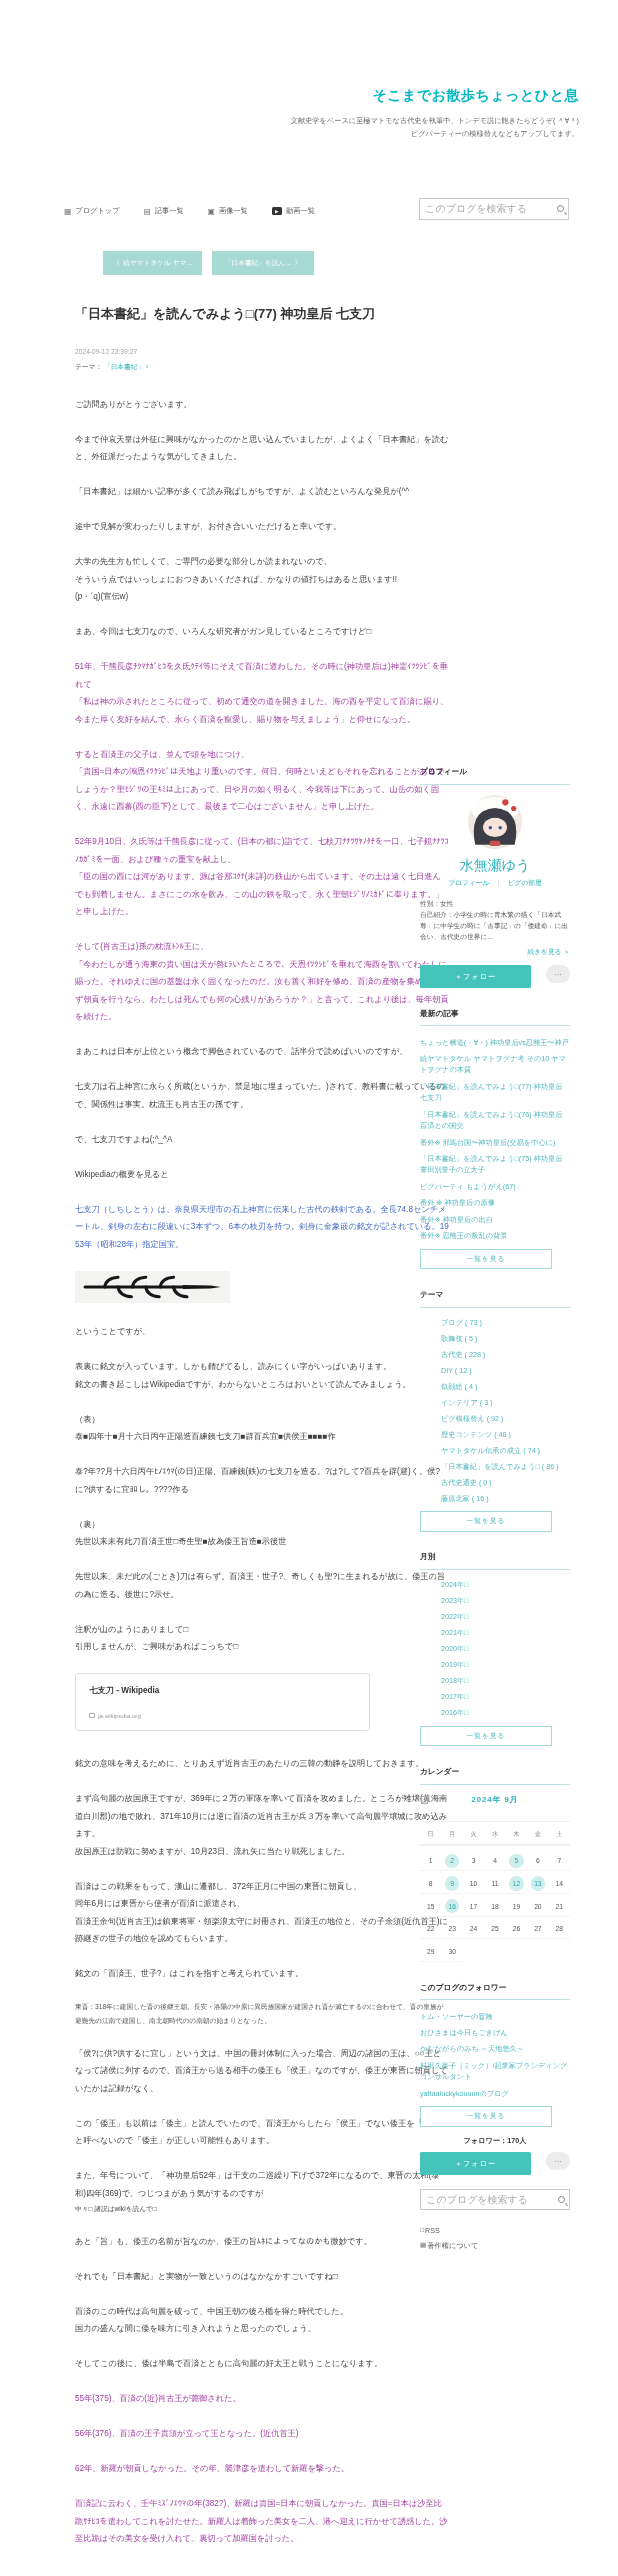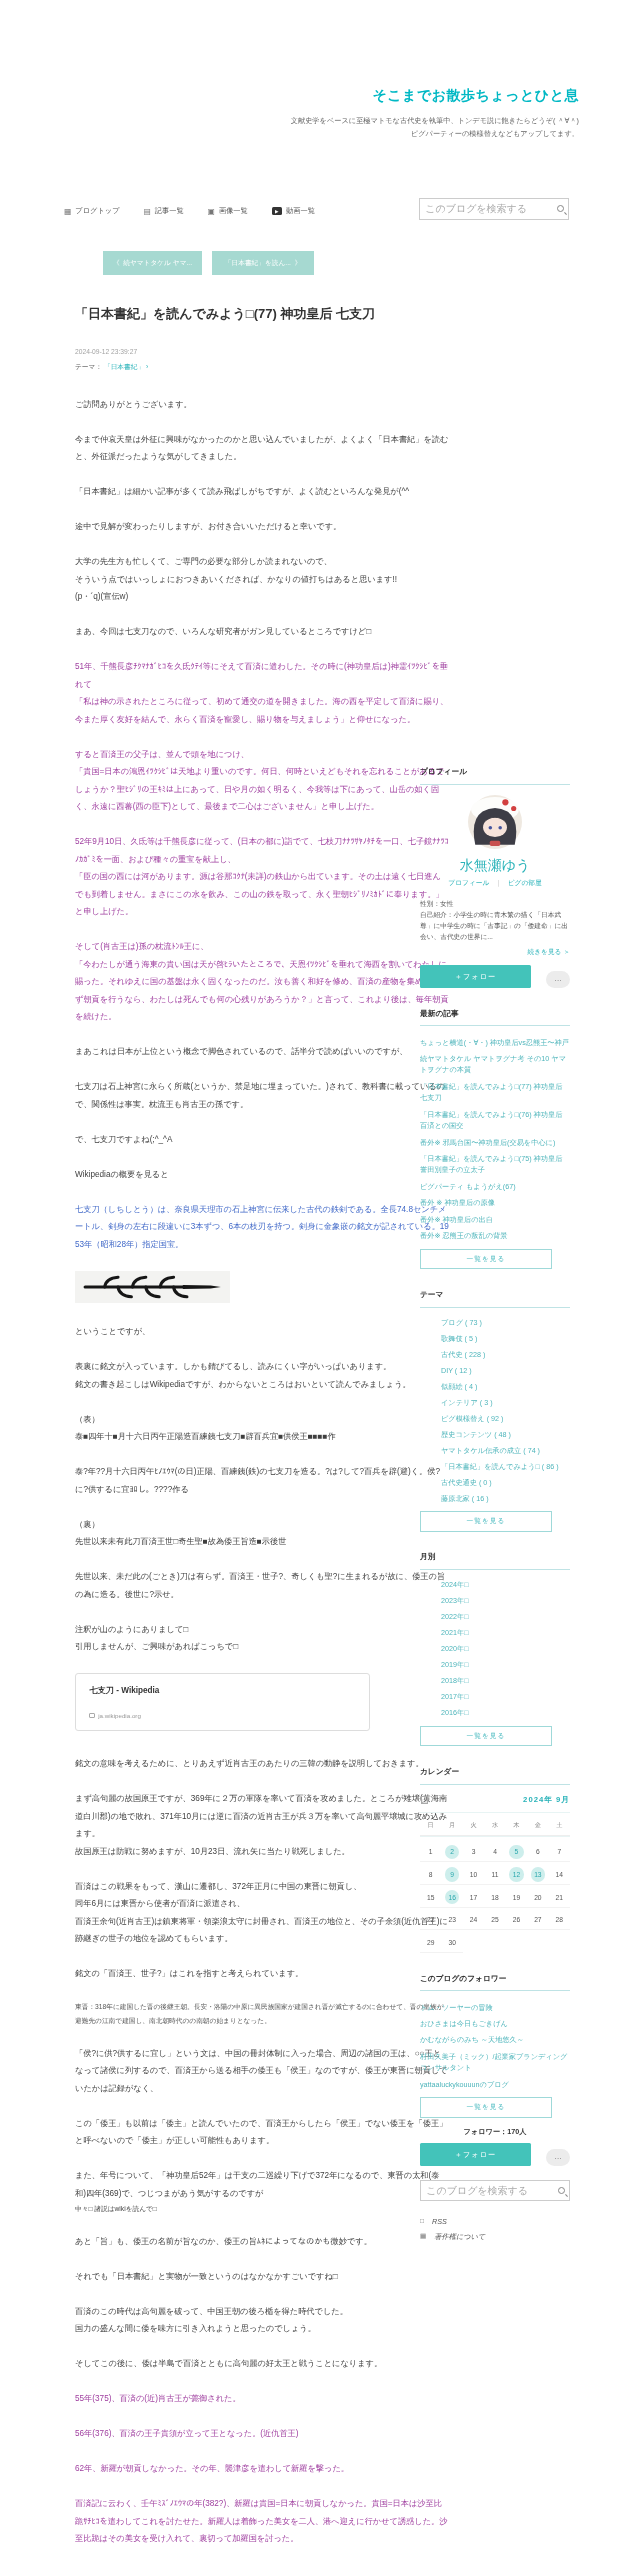--- a/index.html
+++ b/index.html
@@ -50,40 +50,40 @@
   .sidebar { position:absolute; left:420px; top:767px; width:150px; z-index:1; }
   .sb-head { font-size:7.7px; font-weight:bold; color:#333; padding-bottom:6.7px; border-bottom:0.5px solid #bfe3e5; margin-bottom:10.3px; }
   .sb-sec { margin-bottom:20.6px; }
   .avatar-wrap { text-align:center; }
   .profile-name { text-align:center; color:#2ab3b9; font-size:14px; margin:6.2px 0 4.1px; cursor:pointer; }
   .profile-links { text-align:center; font-size:6.7px; margin-bottom:9.3px; }
   .profile-links .pl { color:#2ab3b9; cursor:pointer; }
   .profile-links .sep { color:#bbb; margin:0 4.1px; }
   .profile-meta { font-size:6.7px; color:#555; line-height:11.3px; }
   .more-link { text-align:right; color:#2ab3b9; font-size:6.7px; margin:5.2px 0 8.2px; cursor:pointer; }
-  .follow-row { display:flex; align-items:flex-end; gap:15px; }
+  .follow-row { display:flex; align-items:flex-start; gap:15px; }
   .btn-follow { width:118px; height:23px; background:#43c3ba; color:#fff; font-size:7.2px; display:flex; align-items:center; justify-content:center; border-radius:1.5px; letter-spacing:1px; cursor:pointer; }
   .btn-dots { width:24px; height:17.5px; background:#ececec; border-radius:8.8px; color:#666; text-align:center; line-height:16.5px; font-size:7.7px; cursor:pointer; flex:none; }
   .sb-list .it { display:block; color:#4eb5bb; font-size:7.2px; line-height:11.3px; margin-bottom:5.2px; cursor:pointer; }
   .sb-list.tight .it { line-height:10.3px; margin-bottom:5.7px;margin-left:21px; }
   .btn-outline { width:132px; height:20.6px; border:0.5px solid #9fd9d9; background:#fff; color:#45b8be; font-size:6.7px; display:flex; align-items:center; justify-content:center; margin-top:7.2px; letter-spacing:1px; cursor:pointer; }
 
-  .cal-title-row { display:flex; align-items:center; justify-content:flex-end; gap:5.2px; margin-bottom:7px; position:relative; }
+  .cal-title-row { display:flex; align-items:center; justify-content:center; gap:5.2px; margin-bottom:16px; position:relative; }
   .cal-nav { position:absolute; left:1px; top:1px; font-size:6.2px; color:#999; border:0.5px solid #aaa; width:7.2px; height:8.2px; line-height:7.2px; text-align:center; cursor:pointer; }
   .cal-title { color:#2ab3b9; font-weight:bold; font-size:7.7px; letter-spacing:1px; }
   .cal-grid { display:grid; grid-template-columns:repeat(7,1fr); row-gap:3.1px; border-top:0.5px solid #e8f4f4; padding-top:5.2px; }
   .cal-day { text-align:center; font-size:6.2px; color:#888; padding:3.1px 0 5.2px; border-bottom:0.5px solid #eee; }
   .cal-cell { display:flex; align-items:center; justify-content:center; height:19.6px; border-bottom:0.5px solid #f2f2f2; }
   .cal-num { width:14.4px; height:14.4px; display:flex; align-items:center; justify-content:center; font-size:6.7px; color:#555; border-radius:50%; cursor:pointer; }
   .cal-num.hl { background:#cdeeec; color:#2aa7ad; }
 
   .fol-count { text-align:center; font-size:7.2px; color:#333; font-weight:bold; margin:9.3px 0 6.2px; }
   .sb-search { height:21.6px; border:0.5px solid #ccc; display:flex; align-items:center; padding:0 5.2px; margin-top:4.1px; }
   .sb-foot { margin-top:15.5px; }
-  .sb-foot .fl { display:flex; align-items:flex-start; gap:8px; color:#555; font-size:7.2px; margin-bottom:6.2px; cursor:pointer;font-style:italic; }
+  .sb-foot .fl { display:flex; align-items:flex-start; gap:1px; color:#555; font-size:7.2px; margin-bottom:6.2px; cursor:pointer; }
   .ft-ic { color:#777; font-size:6.7px; }
 </style>
 </head>
 <body>
 
 <div class="page">
 
   <div class="blog-header">
     <div class="blog-title">そこまでお散歩ちょっとひと息</div>
     <div class="blog-desc">

